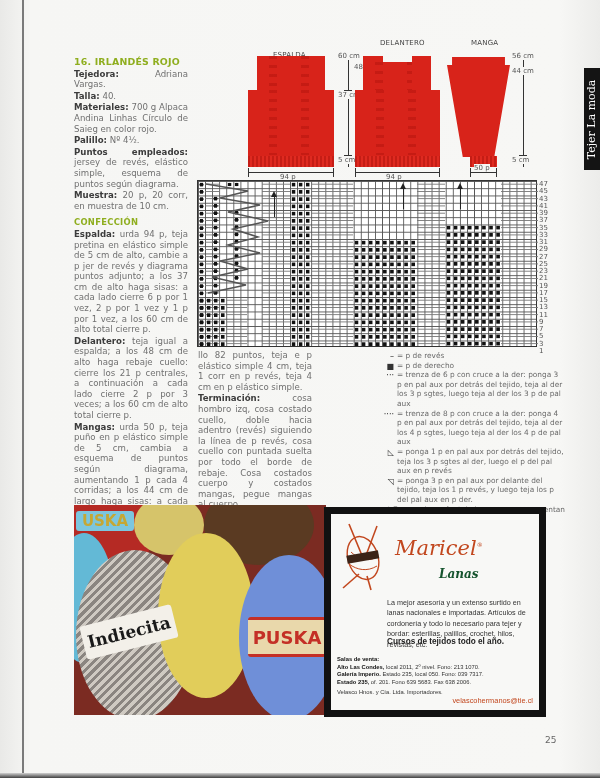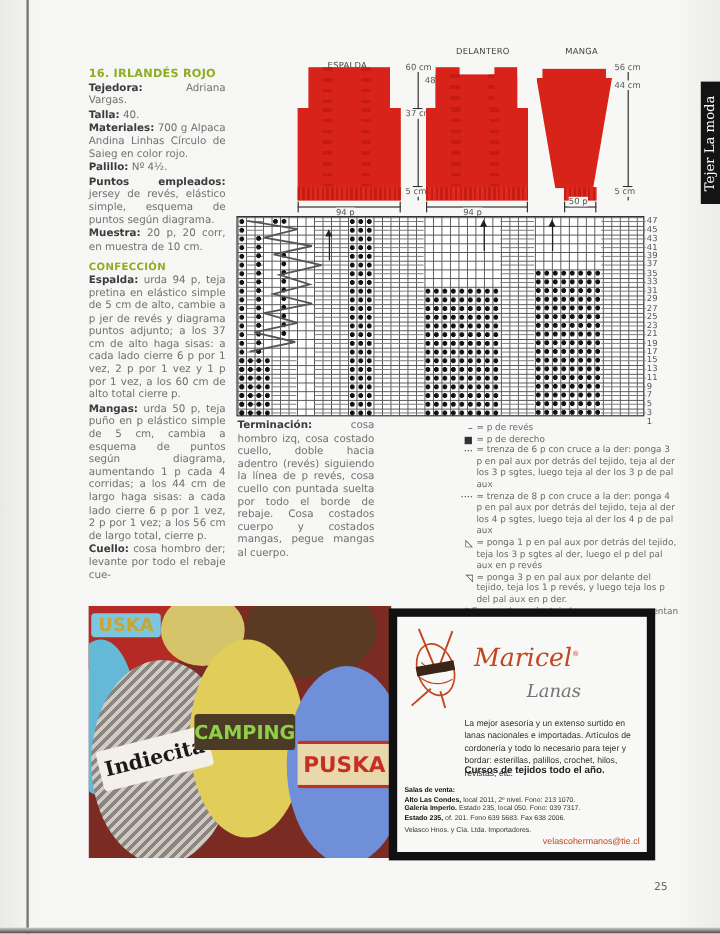--- a/index.html
+++ b/index.html
@@ -115,21 +115,21 @@
     background: #111; padding: 7px;
   }
   .ad-inner {
     width: 100%; height: 100%; background: #f8f8f6; position: relative;
   }
   .brand {
     position: absolute; left: 64px; top: 22px; font-family: "DejaVu Serif", serif;
     font-style: italic; font-size: 21px; color: #c2471e;
   }
   .brand-reg { font-size: 6px; vertical-align: super; font-style: normal; }
-  .lanas { position: absolute; left: 108px; top: 53px; font-family: "DejaVu Serif", serif; font-style: italic; font-size: 15px; color: #737373; }
+  .lanas { position: absolute; left: 108px; top: 53px; font-family: "DejaVu Serif", serif; font-style: italic; font-size: 12px; color: #14532d; font-weight: bold; }
   .ad-desc { position: absolute; left: 56px; top: 72px; width: 152px; font-size: 7.2px; line-height: 10.4px; color: #333; font-family: "Liberation Sans", sans-serif; margin-top: 12px; }
   .ad-courses { position: absolute; left: 56px; top: 123px; font-size: 8.2px; font-weight: bold; color: #222; font-family: "Liberation Sans", sans-serif; }
   .ad-sales { position: absolute; left: 6px; top: 142px; width: 200px; font-size: 5.8px; line-height: 7.6px; color: #333; font-family: "Liberation Sans", sans-serif; }
   .ad-sales b { color: #111; }
   .ad-email { position: absolute; right: 6px; bottom: 5px; font-size: 7.4px; color: #c2471e; font-family: "Liberation Sans", sans-serif; }
   .yarn-icon { position: absolute; left: 6px; top: 8px; width: 52px; height: 70px; }
 </style>
 </head>
 <body>
 
@@ -144,25 +144,27 @@
     <div class="title">16. IRLANDÉS ROJO</div>
     <div class="para"><span class="lbl">Tejedora:</span><span> Adriana Vargas.</span></div>
     <div class="para"><span class="lbl">Talla:</span><span> 40.</span></div>
     <div class="para"><span class="lbl">Materiales:</span><span> 700 g Alpaca Andina Linhas Círculo de Saieg en color rojo.</span></div>
     <div class="para"><span class="lbl">Palillo:</span><span> Nº 4½.</span></div>
     <div class="para"><span class="lbl">Puntos empleados:</span><span> jersey de revés, elástico simple, esquema de puntos según diagrama.</span></div>
     <div class="para"><span class="lbl">Muestra:</span><span> 20 p, 20 corr, en muestra de 10 cm.</span></div>
 
     <div class="sec-title">CONFECCIÓN</div>
     <div class="para"><span class="lbl">Espalda:</span><span> urda 94 p, teja pretina en elástico simple de 5 cm de alto, cambie a p jer de revés y diagrama puntos adjunto; a los 37 cm de alto haga sisas: a cada lado cierre 6 p por 1 vez, 2 p por 1 vez y 1 p por 1 vez, a los 60 cm de alto total cierre p.</span></div>
+    <div class="para"><span class="lbl">Delantero:</span><span> teja igual a espalda; a los 48 cm de alto haga rebaje cuello: cierre los 21 p centrales, a continuación a cada lado cierre 2 p por 3 veces; a los 60 cm de alto total cierre p.</span></div>
     <div class="para"><span class="lbl">Mangas:</span><span> urda 50 p, teja puño en p elástico simple de 5 cm, cambia a esquema de puntos según diagrama, aumentando 1 p cada 4 corridas; a los 44 cm de largo haga sisas: a cada lado cierre 6 p por 1 vez, 2 p por 1 vez; a los 56 cm de largo total, cierre p.</span></div>
     <div class="para"><span class="lbl">Cuello:</span><span> cosa hombro der; levante por todo el rebaje cue-</span></div>
   </div>
 
   <div class="col-mid">
+    <div class="para">llo 82 puntos, teja e p elástico simple 4 cm, teja 1 corr en p revés, teja 4 cm en p elástico simple.</div>
     <div class="para"><span class="lbl">Terminación:</span><span> cosa hombro izq, cosa costado cuello, doble hacia adentro (revés) siguiendo la línea de p revés, cosa cuello con puntada suelta por todo el borde de rebaje. Cosa costados cuerpo y costados mangas, pegue mangas al cuerpo.</span></div>
   </div>
 
   <div class="schem">
     <div class="hdr" style="left:33px;top:3px;margin-top:12px;">ESPALDA</div>
     <div class="hdr" style="left:140px;top:3px;">DELANTERO</div>
     <div class="hdr" style="left:231px;top:3px;">MANGA</div>
 
     <div class="piece" style="left:17px;top:20px;width:68px;height:36px;">
       <div class="cable" style="left:12px;bottom:0"></div>
@@ -302,21 +304,20 @@
   <div class="ad-photo">
     <div class="ball" style="left:-10px;top:-20px;width:90px;height:90px;background:#b52a24;"></div>
     <div class="ball" style="left:60px;top:-10px;width:70px;height:60px;background:#d6c46a;"></div>
     <div class="ball" style="left:130px;top:-20px;width:110px;height:80px;background:#5a3a22;"></div>
     <div class="ball" style="left:-20px;top:28px;width:60px;height:130px;background:#63b9d6;"></div>
     <div class="ball" style="left:2px;top:45px;width:118px;height:170px;background:repeating-linear-gradient(135deg,#8a8580 0 3px,#cfcac2 3px 6px);"></div>
     <div class="ball" style="left:84px;top:28px;width:96px;height:165px;background:#e1cd5a;"></div>
     <div class="ball" style="left:165px;top:50px;width:100px;height:165px;background:#6f8fd8;"></div>
     <div class="band" style="left:2px;top:6px;width:58px;height:20px;background:#7cc6de;color:#c6a733;font-size:15px;">USKA</div>
     <div class="band" style="left:8px;top:110px;width:94px;height:34px;background:#f3f0e9;color:#1a1a1a;font-size:17px;transform:rotate(-14deg);font-family:'DejaVu Serif',serif;">Indiecita</div>
-    <div class="band" style="left:88px;top:90px;width:84px;height:30px;background:#4b3a26;color:#8fd04a;font-size:16px;">CAMPING</div>
     <div class="band" style="left:174px;top:112px;width:78px;height:40px;background:#e9d8ab;color:#c43026;font-size:18px;border-top:3px solid #c43026;border-bottom:3px solid #c43026;">PUSKA</div>
   </div>
 
   <div class="ad-box">
     <div class="ad-inner">
       <svg class="yarn-icon" viewBox="0 0 52 70">
         <line x1="12" y1="2" x2="26" y2="36" stroke="#c2471e" stroke-width="1.6"></line>
         <line x1="40" y1="4" x2="28" y2="36" stroke="#c2471e" stroke-width="1.6"></line>
         <ellipse cx="26" cy="36" rx="15" ry="22" fill="none" stroke="#c2471e" stroke-width="1.4" transform="rotate(-18 26 36)"></ellipse>
         <path d="M14 30 C20 36, 30 40, 38 36" stroke="#c2471e" fill="none"></path>

